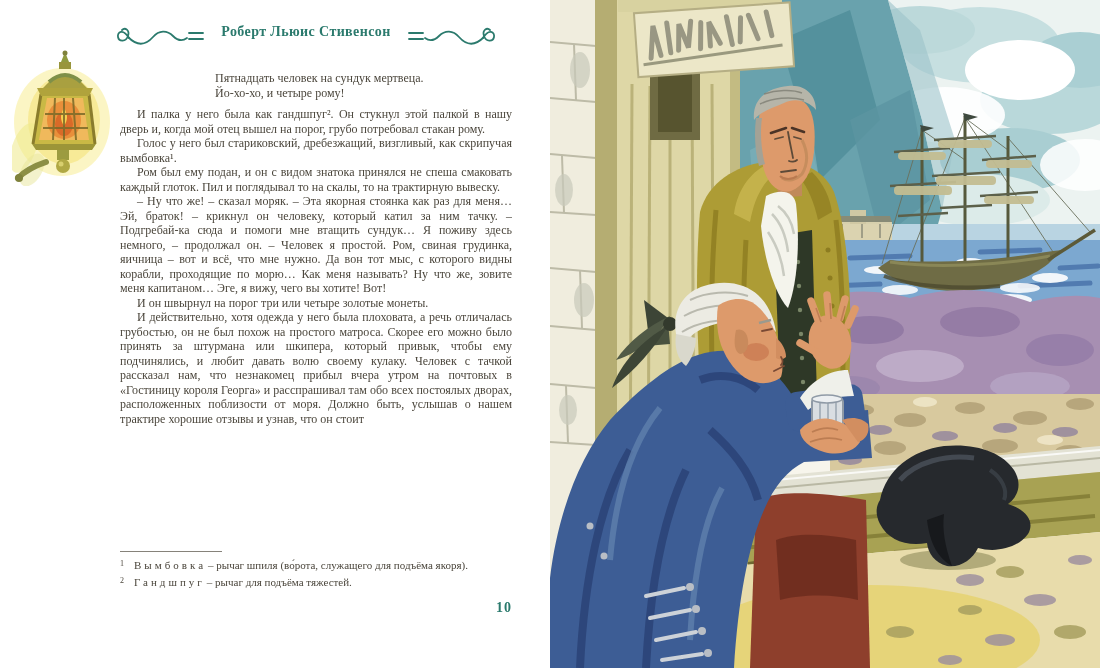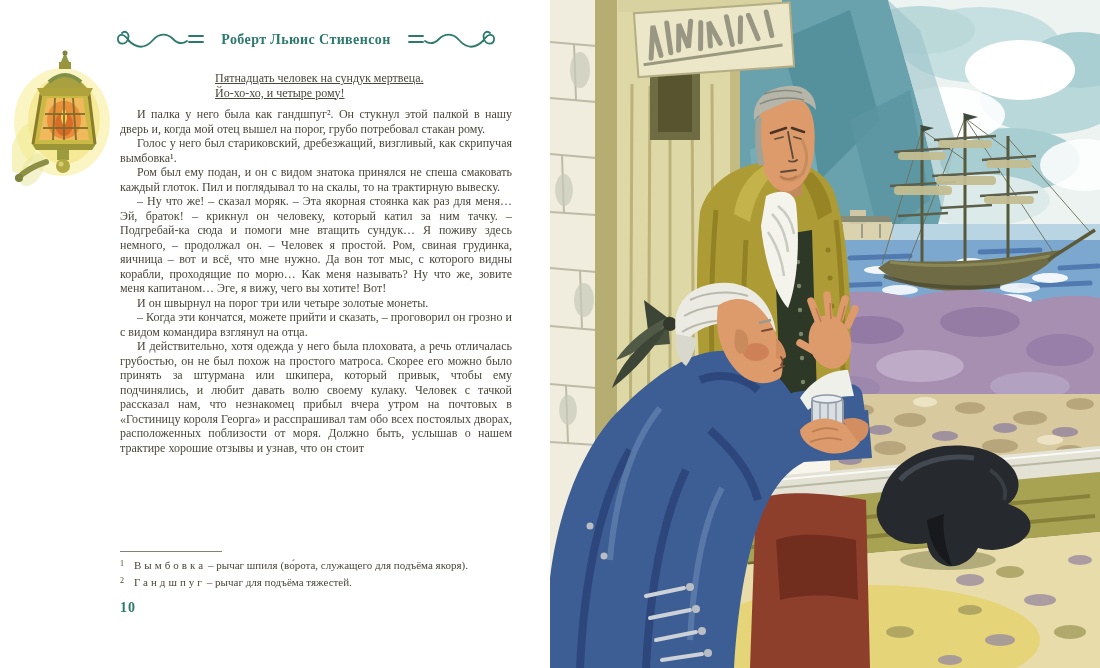--- a/index.html
+++ b/index.html
@@ -1,37 +1,37 @@
 <!DOCTYPE html>
 <html lang="ru"><head>
 <meta charset="utf-8">
 <style>
   html,body{margin:0;padding:0;background:#ffffff;}
   .spread{position:relative;width:1100px;height:668px;background:#ffffff;overflow:hidden;
           font-family:"Liberation Serif","DejaVu Serif",serif;}
   
   .author-header{position:absolute;left:108px;top:24px;width:396px;height:32px;
-    display:flex;align-items:center;justify-content:center;gap:14px;}
+    display:flex;align-items:flex-start;justify-content:center;gap:14px;}
   .author-header .title{color:#2b7a6d;font-weight:bold;font-size:14px;letter-spacing:.4px;white-space:nowrap;}
   .flourish{width:92px;height:26px;flex:0 0 auto;}
   .flourish.right{transform:scaleX(-1);}
   .lantern{position:absolute;left:12px;top:50px;width:106px;height:136px;}
   .text-block{position:absolute;left:120px;top:64px;width:392px;height:492px;overflow:hidden;
     font-size:12px;line-height:14.5px;color:#4b463c;text-align:justify;
     -webkit-hyphens:auto;hyphens:auto;}
   .text-block p{margin:0;}
   .text-block p.indent{text-indent:17px;}
-  .verse{margin:7px 0 7px 95px;text-align:left;text-decoration:underline;}
+  .verse{margin:7px 0 7px 95px;text-align:left;}
   .verse div{white-space:nowrap;}
   .footnotes{position:absolute;left:120px;top:551px;width:392px;font-size:11px;line-height:16px;color:#4b463c;}
   .fn-rule{width:102px;border-top:1px solid #86827a;margin-bottom:5px;}
   .fn-row{display:flex;margin-bottom:1px;}
   .fn-row sup{font-size:8px;line-height:10px;margin-right:10px;margin-top:2px;}
   .fn-term{letter-spacing:3px;margin-right:2px;}
-  .page-number{position:absolute;left:120px;top:600px;width:392px;text-align:left;
+  .page-number{position:absolute;left:120px;top:600px;width:392px;text-align:right;
     color:#2b7a6d;font-weight:bold;font-size:14px;letter-spacing:1px;}
   
   .illustration{position:absolute;left:550px;top:0;width:550px;height:668px;}
 </style>
 </head>
 <body>
 
 <div class="spread">
 
   <div class="author-header">
@@ -95,21 +95,20 @@
   <div class="text-block">
     <div class="verse">
       <div>Пятнадцать человек на сундук мертвеца.</div>
       <div>Йо-хо-хо, и четыре рому!</div>
     </div>
     <p class="indent">И палка у него была как гандшпуг². Он стукнул этой палкой в нашу дверь и, когда мой отец вышел на порог, грубо потребовал стакан рому.</p>
     <p class="indent">Голос у него был стариковский, дребезжащий, визгливый, как скрипучая вымбовка¹.</p>
     <p class="indent">Ром был ему подан, и он с видом знатока принялся не спеша смаковать каждый глоток. Пил и поглядывал то на скалы, то на трактирную вывеску.</p>
     <p class="indent">– Ну что же! – сказал моряк. – Эта якорная стоянка как раз для меня… Эй, браток! – крикнул он человеку, который катил за ним тачку. – Подгребай-ка сюда и помоги мне втащить сундук… Я поживу здесь немного, – продолжал он. – Человек я простой. Ром, свиная грудинка, яичница – вот и всё, что мне нужно. Да вон тот мыс, с которого видны корабли, проходящие по морю… Как меня называть? Ну что же, зовите меня капитаном… Эге, я вижу, чего вы хотите! Вот!</p>
     <p class="indent">И он швырнул на порог три или четыре золотые монеты.</p>
-    <p class="indent">– Когда эти кончатся, можете прийти и сказать, – проговорил он грозно и с видом командира взглянул на отца.</p>
     <p class="indent">И действительно, хотя одежда у него была плоховата, а речь отличалась грубостью, он не был похож на простого матроса. Скорее его можно было принять за штурмана или шкипера, который привык, чтобы ему подчинялись, и любит давать волю своему кулаку. Человек с тачкой рассказал нам, что незнакомец прибыл вчера утром на почтовых в «Гостиницу короля Георга» и расспрашивал там обо всех постоялых дворах, расположенных поблизости от моря. Должно быть, услышав о нашем трактире хорошие отзывы и узнав, что он стоит</p>
   </div>
 
   <div class="footnotes">
     <div class="fn-rule"></div>
     <div class="fn-row">
       <sup>1</sup>
       <span><span class="fn-term">Вымбовка</span><span>– рычаг шпиля (во́рота, служащего для подъёма якоря).</span></span>
     </div>
     <div class="fn-row">

